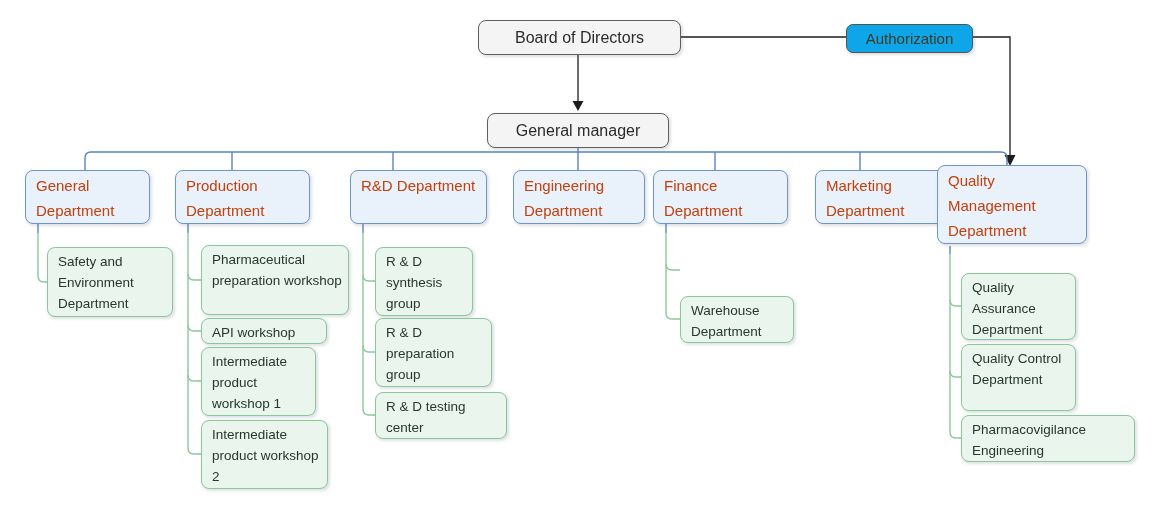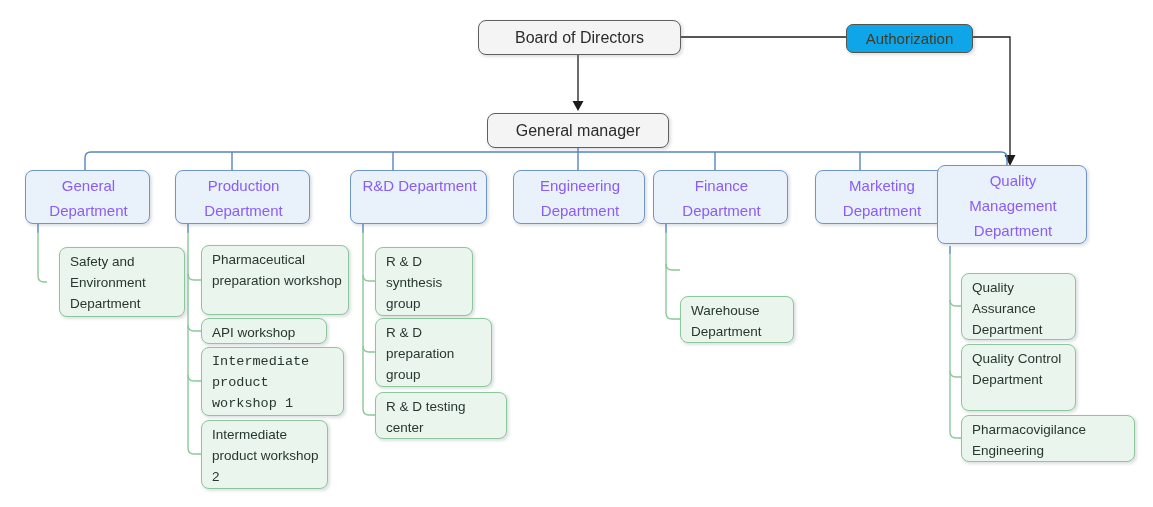--- a/index.html
+++ b/index.html
@@ -14,24 +14,23 @@
   .node{
     position:absolute;
     box-sizing:border-box;
     border-radius:8px;
     z-index:1;
     box-shadow:1.5px 1.5px 3px rgba(110,120,130,.22);
   }
   .dept{
     background:#e9f1fb;
     border:1.4px solid #7096c8;
-    color:#8b5cf6;
+    color:#c2410c;
     font-size:15px;line-height:25px;
     padding:2px 8px 2px 10px;
-    text-align:center;
   }
   .sub{
     background:#eaf5ed;
     border:1.3px solid #8cc79b;
     color:#26382f;
     font-size:13.5px;line-height:21px;
     padding:3px 6px 3px 10px;
   }
   .exec{
     background:#f4f4f4;
@@ -51,24 +50,24 @@
   .n-board{left:478px;top:20px;width:203px;height:35px;}
   .n-auth {left:846px;top:24px;width:127px;height:29px;border-radius:7px;}
   .n-gm   {left:487px;top:113px;width:182px;height:35px;}
   .n-d0{left:25px; top:170px;width:125px;height:54px;}
   .n-d1{left:175px;top:170px;width:135px;height:54px;}
   .n-d2{left:350px;top:170px;width:137px;height:54px;}
   .n-d3{left:513px;top:170px;width:132px;height:54px;}
   .n-d4{left:653px;top:170px;width:135px;height:54px;}
   .n-d5{left:800px;top:170px;width:132px;height:54px;margin-left:15px;}
   .n-d6{left:937px;top:165px;width:150px;height:79px;}
-  .n-c0 {left:47px; top:247px;width:126px;height:70px;margin-left:12px;}
+  .n-c0 {left:47px; top:247px;width:126px;height:70px;}
   .n-c1 {left:201px;top:245px;width:148px;height:70px;}
   .n-c2 {left:201px;top:318px;width:126px;height:26px;}
-  .n-c3 {left:201px;top:347px;width:143px;height:69px;font-family:Liberation Mono, monospace;}
+  .n-c3 {left:201px;top:347px;width:115px;height:69px;}
   .n-c4 {left:201px;top:420px;width:127px;height:69px;}
   .n-c5 {left:375px;top:247px;width:98px; height:69px;}
   .n-c6 {left:375px;top:318px;width:117px;height:69px;}
   .n-c7 {left:375px;top:392px;width:132px;height:47px;}
   .n-c8 {left:680px;top:247px;width:114px;height:47px;}
   .n-c9 {left:680px;top:296px;width:114px;height:47px;}
   .n-c10{left:961px;top:273px;width:115px;height:67px;}
   .n-c11{left:961px;top:344px;width:115px;height:67px;}
   .n-c12{left:961px;top:415px;width:174px;height:47px;}
 </style>

